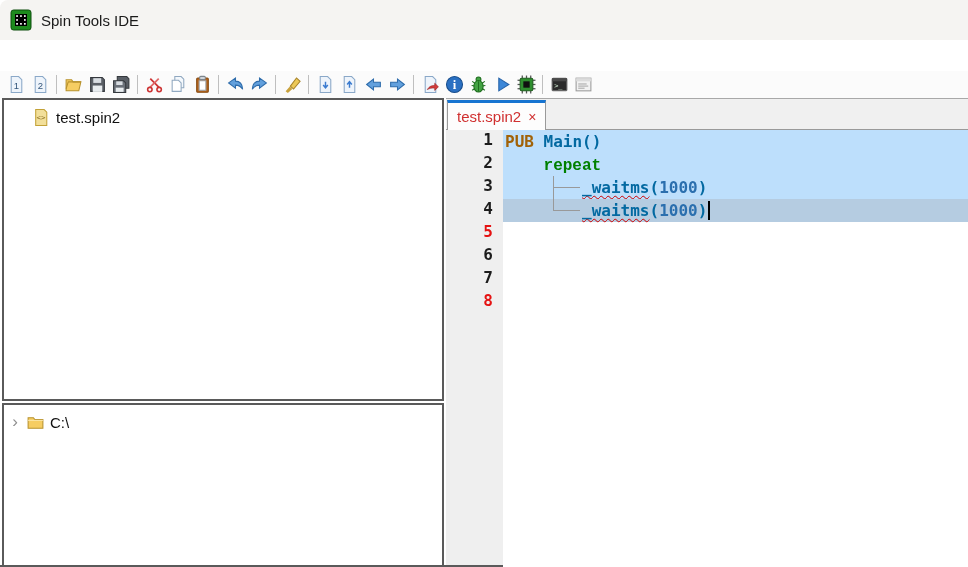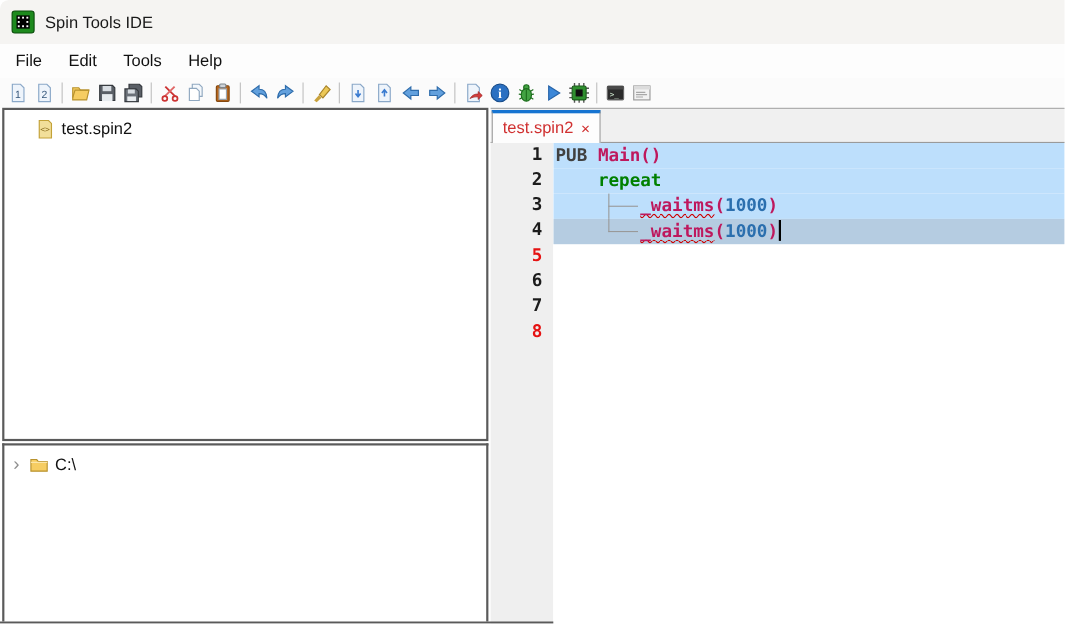--- a/index.html
+++ b/index.html
@@ -46,23 +46,23 @@
 
   .editor{position:absolute;left:446px;top:130px;width:522px;height:437px;display:flex;}
   .gutter{width:57px;background:#efefef;flex:none;}
   .codearea{flex:1;background:#fff;overflow:hidden;}
   .gnum{height:23px;line-height:23px;text-align:right;padding-right:10px;
         font:bold 16px "DejaVu Sans Mono",monospace;color:#1c1c1c;}
   .gnum.err{color:#e51212;}
   .crow{height:23px;line-height:23px;position:relative;padding-left:2px;white-space:pre;}
   .crow.hl{background:#bddffc;}
   .crow.cur{background:#b5cce1;}
-  .tk{font:bold 16px "DejaVu Sans Mono",monospace;color:#be185d;}
-  .tk.kw{color:#404040;}
-  .tk.rep{color:#008000;}
+  .tk{font:bold 16px "DejaVu Sans Mono",monospace;color:#0369a1;}
+  .tk.kw{color:#a16207;}
+  .tk.rep{color:#008000;font-family:Liberation Mono, monospace;}
   .tk.num{color:#2b6fae;}
   .tk.err{text-decoration:underline wavy #cc0000 1px;text-underline-offset:2px;text-align:right;}
   .g-v{position:absolute;left:50px;top:0;height:23px;width:0;border-left:1px solid #999;}
   .g-v.half{height:12px;}
   .g-h{position:absolute;left:50px;top:11px;width:27px;height:0;border-top:1px solid #999;}
   .caret{display:inline-block;width:2px;height:19px;background:#000;vertical-align:-4px;margin-left:1px;}
 
   .bottom-strip{position:absolute;left:0;top:565px;width:503px;height:2px;background:#5a5a5a;}
 </style>
 </head>
@@ -81,26 +81,20 @@
             <rect x="6.2" y="14" width="1.7" height="1.7"></rect>
             <rect x="10.1" y="14" width="1.7" height="1.7"></rect>
             <rect x="14" y="14" width="1.7" height="1.7"></rect>
             <rect x="6.2" y="10.1" width="1.7" height="1.7"></rect>
             <rect x="14" y="10.1" width="1.7" height="1.7"></rect>
           </g>
         </svg></span>
     <span class="ttl">Spin Tools IDE</span>
   </div>
 
-  <div class="menubar" id="menubar">
-      <div class="menu-item">File</div>
-      <div class="menu-item">Edit</div>
-      <div class="menu-item">Tools</div>
-      <div class="menu-item">Help</div>
-    </div>
 
   <div class="toolbar" id="toolbar">
       <button class="tbtn">
         <span class="icon">
           <svg width="19" height="19" viewBox="0 0 18 18" xmlns="http://www.w3.org/2000/svg">
             <path d="M4 1.5 h7 l3 3 V16.5 H4 Z" fill="#eef4fb" stroke="#8aa8c8"></path>
             <text x="8.8" y="13" font-size="9" text-anchor="middle" fill="#33557a" font-family="Liberation Sans">1</text>
           </svg>
         </span>
       </button>

